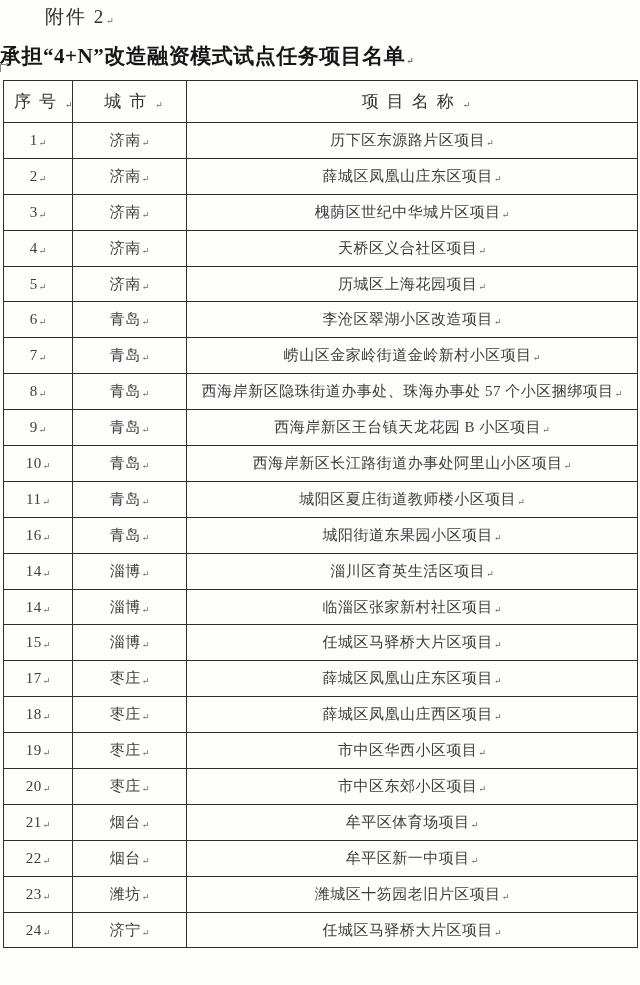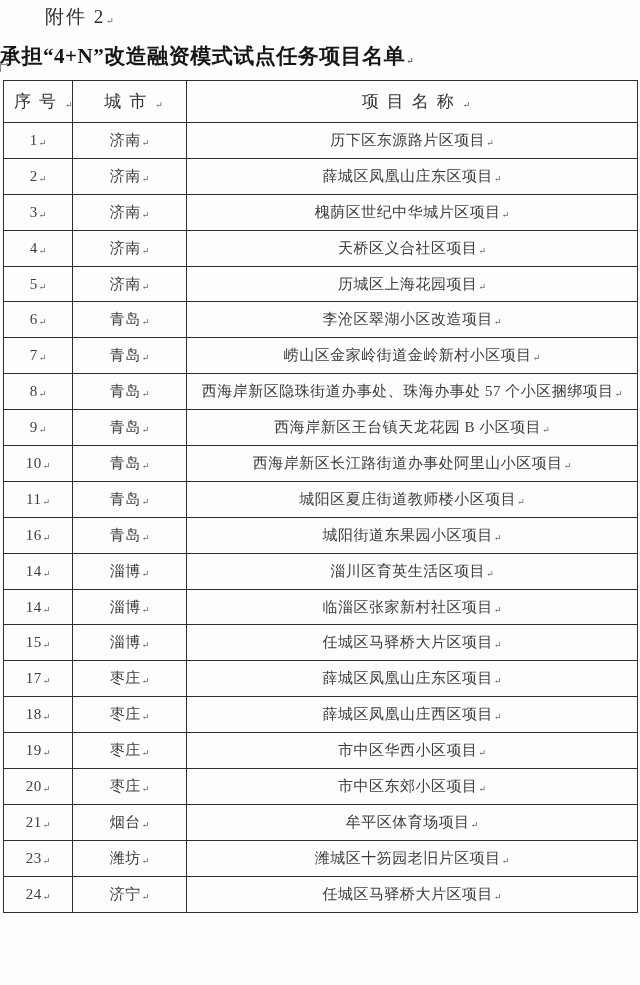--- a/index.html
+++ b/index.html
@@ -206,20 +206,25 @@
         <td><span>20</span><span class="pmark">↵</span></td>
         <td><span>枣庄</span><span class="pmark">↵</span></td>
         <td><span>市中区东郊小区项目</span><span class="pmark">↵</span></td>
       </tr>
       <tr>
         <td><span>21</span><span class="pmark">↵</span></td>
         <td><span>烟台</span><span class="pmark">↵</span></td>
         <td><span>牟平区体育场项目</span><span class="pmark">↵</span></td>
       </tr>
       <tr>
+        <td><span>22</span><span class="pmark">↵</span></td>
+        <td><span>烟台</span><span class="pmark">↵</span></td>
+        <td><span>牟平区新一中项目</span><span class="pmark">↵</span></td>
+      </tr>
+      <tr>
         <td><span>23</span><span class="pmark">↵</span></td>
         <td><span>潍坊</span><span class="pmark">↵</span></td>
         <td><span>潍城区十笏园老旧片区项目</span><span class="pmark">↵</span></td>
       </tr>
       <tr>
         <td><span>24</span><span class="pmark">↵</span></td>
         <td><span>济宁</span><span class="pmark">↵</span></td>
         <td><span>任城区马驿桥大片区项目</span><span class="pmark">↵</span></td>
       </tr>
     </tbody>

